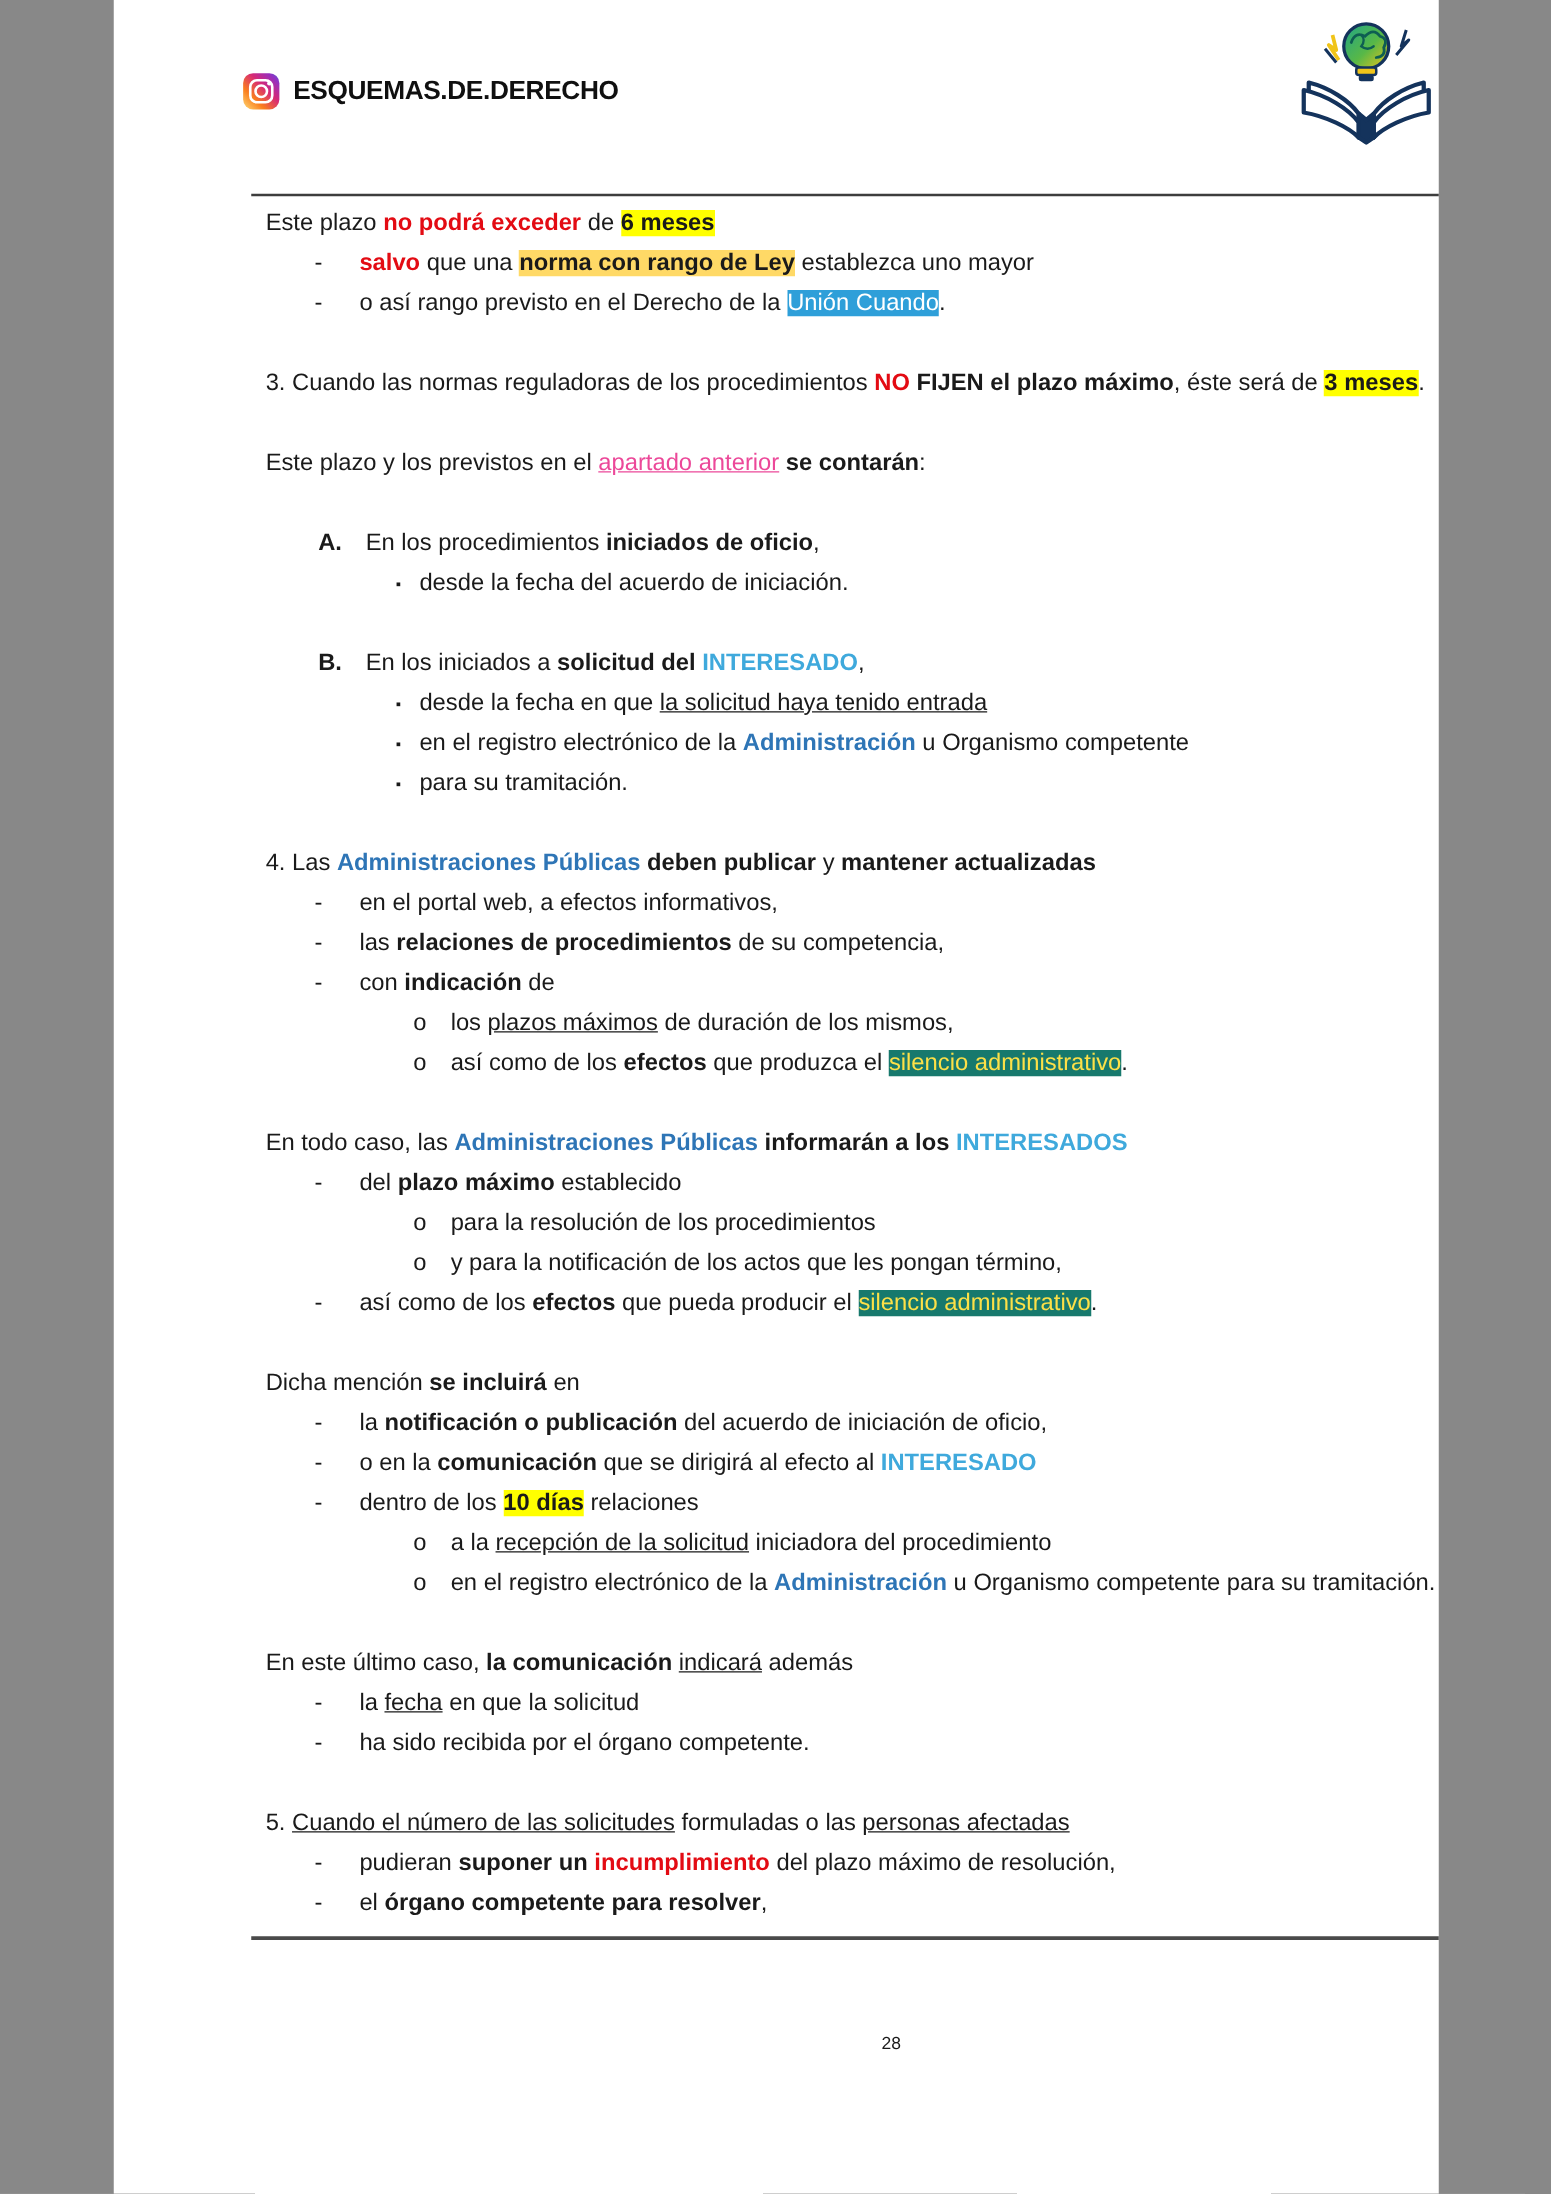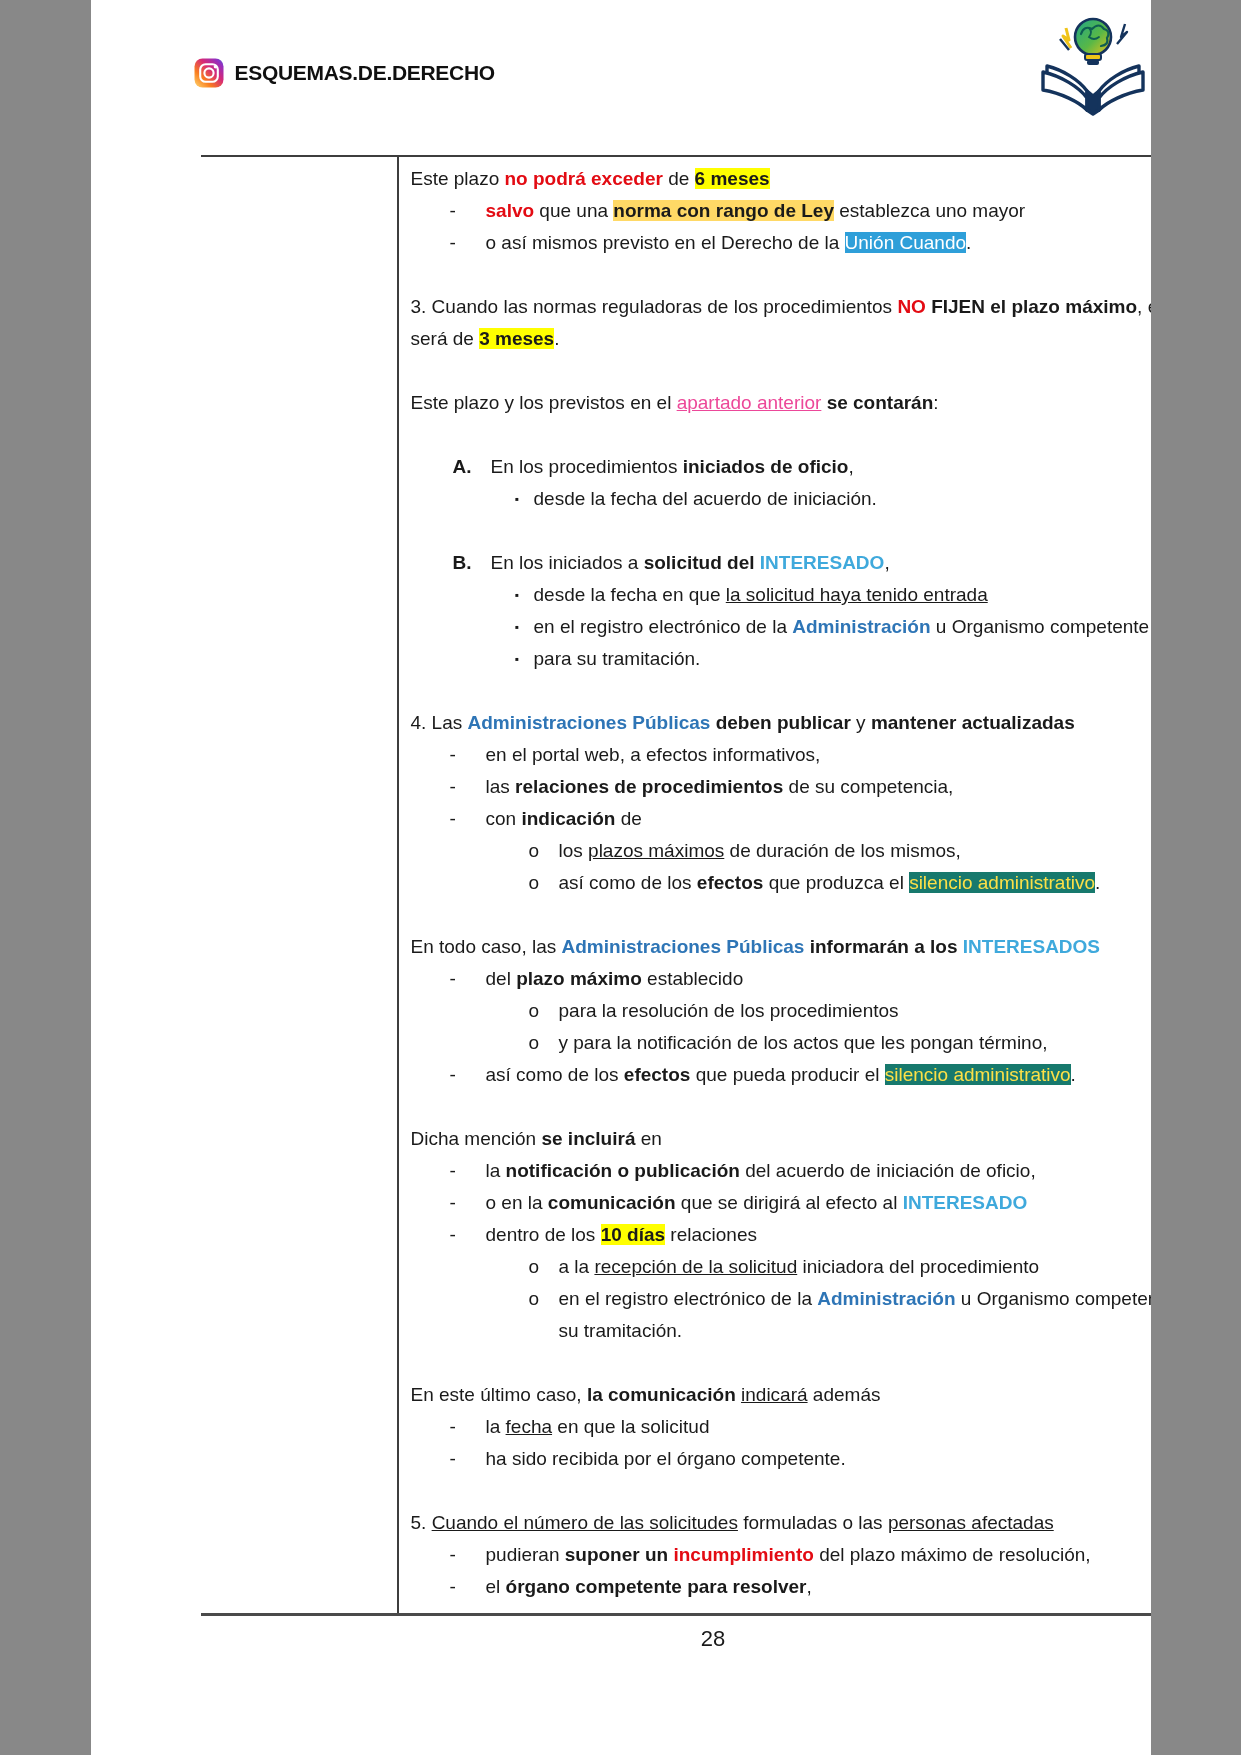--- a/index.html
+++ b/index.html
@@ -16,20 +16,21 @@
   .header{position:absolute;left:0;top:0;width:100%;height:150px;}
   .brand{position:absolute;left:103px;top:58px;display:flex;align-items:center;gap:11px;}
   .brand-label{font-size:21px;font-weight:bold;letter-spacing:-0.3px;color:#101010;}
   .logo{position:absolute;left:942px;top:10px;width:112px;height:108px;}
   
   .doc-table{
     position:absolute;left:110px;top:155px;width:1025px;
     border-top:2px solid #3d3d3d;
     border-bottom:3px solid #4a4a4a;
     display:flex;
+    flex-direction:column;
   }
   .left-cell{width:196px;border-right:2px solid #3d3d3d;}
   .content-cell{flex:1;padding:6px 8px 10px 12px;}
   
   .blk{position:relative;font-size:19px;line-height:32px;}
   .gap{height:32px;}
   .blk .marker{position:absolute;top:0;}
   .blk.p{padding-left:0;}
   .blk.dash{padding-left:75px;}   .blk.dash .marker{left:39px;}
   .blk.alpha{padding-left:80px;}  .blk.alpha .marker{left:42px;font-weight:bold;}
@@ -41,21 +42,21 @@
   .blue{color:#2e75b6;}
   .lb{color:#3fa9dc;}
   .u{text-decoration:underline;}
   a.link{color:#ec4899;text-decoration:underline;cursor:pointer;}
   .hl-y{background:#ffff00;}
   .hl-o{background:#ffd966;}
   .hl-b{background:#2e9fd9;color:#ffffff;}
   .hl-t{background:#17796d;color:#fde047;}
   
   .footer{position:absolute;left:110px;top:1626px;width:1025px;text-align:center;}
-  .page-number{font-size:22px;color:#1a1a1a;}
+  .page-number{font-size:14px;color:#1a1a1a;}
 </style>
 </head>
 <body>
 
 <div class="page">
 
   <div class="header">
     <div class="brand">
       <span style="display:inline-block;width:30px;height:30px;">
         <svg width="30" height="30" viewBox="0 0 30 30">
@@ -106,21 +107,21 @@
       </svg>
     </div>
   </div>
 
   <div class="doc-table">
     <div class="left-cell"></div>
     <div class="content-cell">
       <div>
           <div class="blk p"><span>Este plazo </span><span class="b red">no podrá exceder</span><span> de </span><span class="b hl-y">6 meses</span></div>
           <div class="blk dash"><span class="marker">-</span><span class="b red">salvo</span><span> que una </span><span class="b hl-o">norma con rango de Ley</span><span> establezca uno mayor</span></div>
-          <div class="blk dash"><span class="marker">-</span><span>o así mismos previsto en el Derecho de la </span><span class="hl-b">Unión Cuando</span><span>.</span></div>
+          <div class="blk dash"><span class="marker">-</span><span>o así rango previsto en el Derecho de la </span><span class="hl-b">Unión Cuando</span><span>.</span></div>
           <div class="gap"></div>
           <div class="blk p"><span>3. Cuando las normas reguladoras de los procedimientos </span><span class="b red">NO</span><span class="b"> </span><span class="b">FIJEN el plazo máximo</span><span>, éste será de </span><span class="b hl-y">3 meses</span><span>.</span></div>
           <div class="gap"></div>
           <div class="blk p"><span>Este plazo y los previstos en el </span><a class="link ">apartado anterior</a><span> </span><span class="b">se contarán</span><span>:</span></div>
           <div class="gap"></div>
           <div class="blk alpha"><span class="marker">A.</span><span>En los procedimientos </span><span class="b">iniciados de oficio</span><span>,</span></div>
           <div class="blk square"><span class="marker">▪</span><span>desde la fecha del acuerdo de iniciación.</span></div>
           <div class="gap"></div>
           <div class="blk alpha"><span class="marker">B.</span><span>En los iniciados a </span><span class="b">solicitud del</span><span> </span><span class="b lb">INTERESADO</span><span>,</span></div>
           <div class="blk square"><span class="marker">▪</span><span>desde la fecha en que </span><span class="u">la solicitud haya tenido entrada</span></div>

